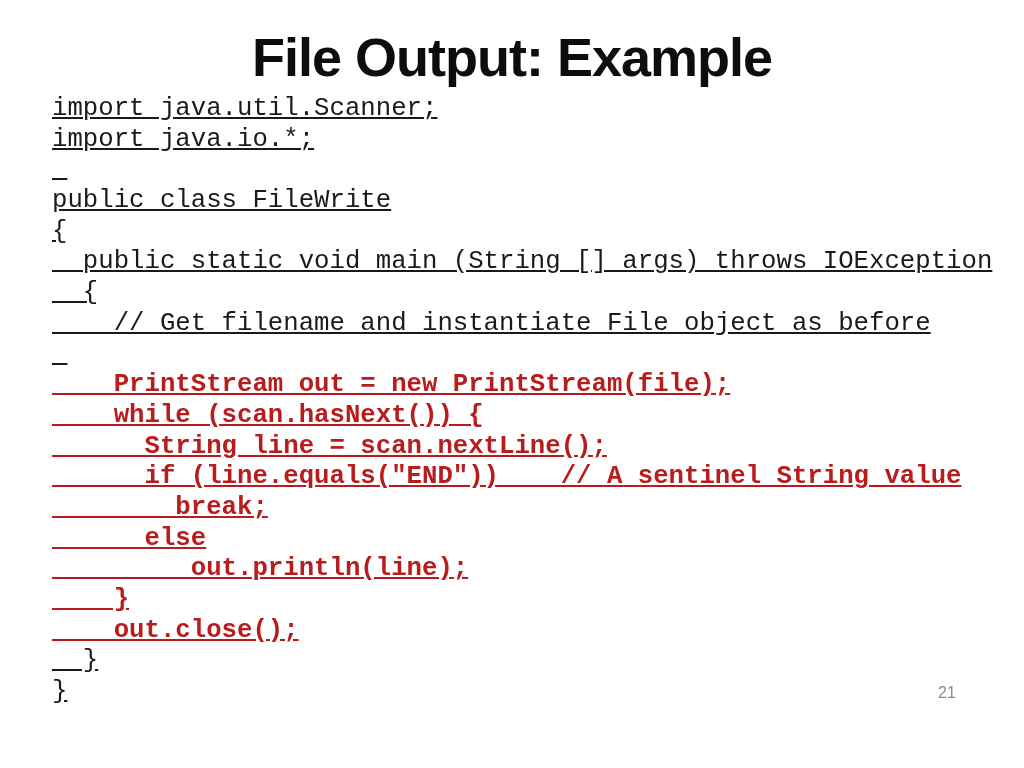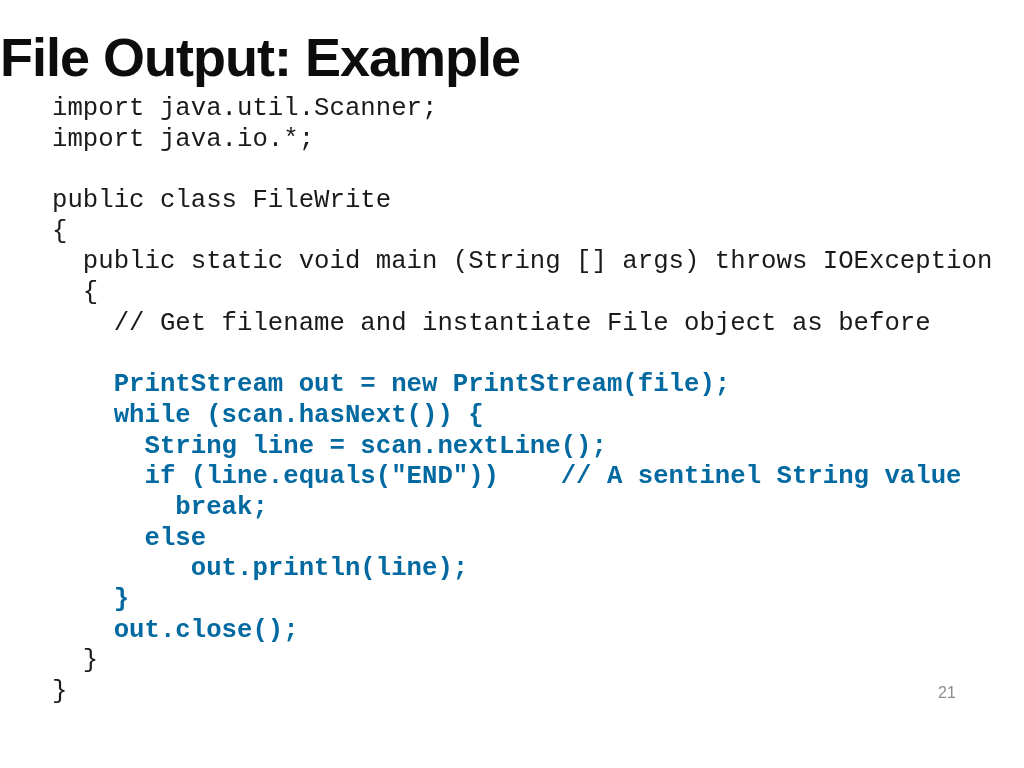--- a/index.html
+++ b/index.html
@@ -17,44 +17,46 @@
   .slide {
     position: absolute;
     inset: 0;
     background: #ffffff;
   }
   .title {
     position: absolute;
     top: 26px;
     left: 0;
     width: 1024px;
+    text-align: center;
     font-family: "Liberation Sans", sans-serif;
     font-size: 54px;
     font-weight: 600;
     letter-spacing: -1px;
     color: #0d0d0d;
     white-space: nowrap;
   }
   .code-block {
     position: absolute;
     left: 52px;
     top: 94px;
     font-family: "Liberation Mono", "DejaVu Sans Mono", monospace;
     font-size: 25.7px;
     line-height: 30.7px;
     color: #1a1a1a;
     white-space: pre;
   }
   .code-line {
     height: 30.7px;
     white-space: pre;
+    text-decoration: underline;
   }
   .code-line.bold {
     font-weight: bold;
-    color: #0369a1;
+    color: #b91c1c;
   }
   .page-number {
     position: absolute;
     left: 938px;
     top: 684px;
     font-family: "Liberation Sans", sans-serif;
     font-size: 16px;
     color: #8c8c8c;
   }
 </style>

